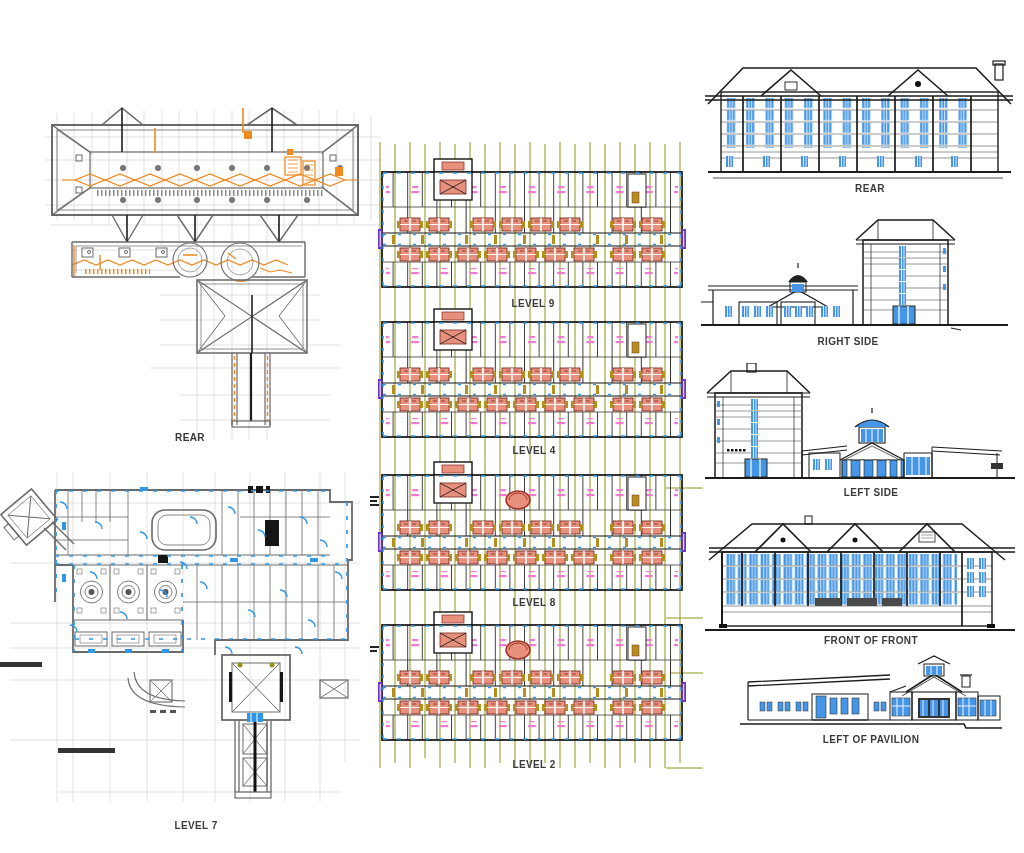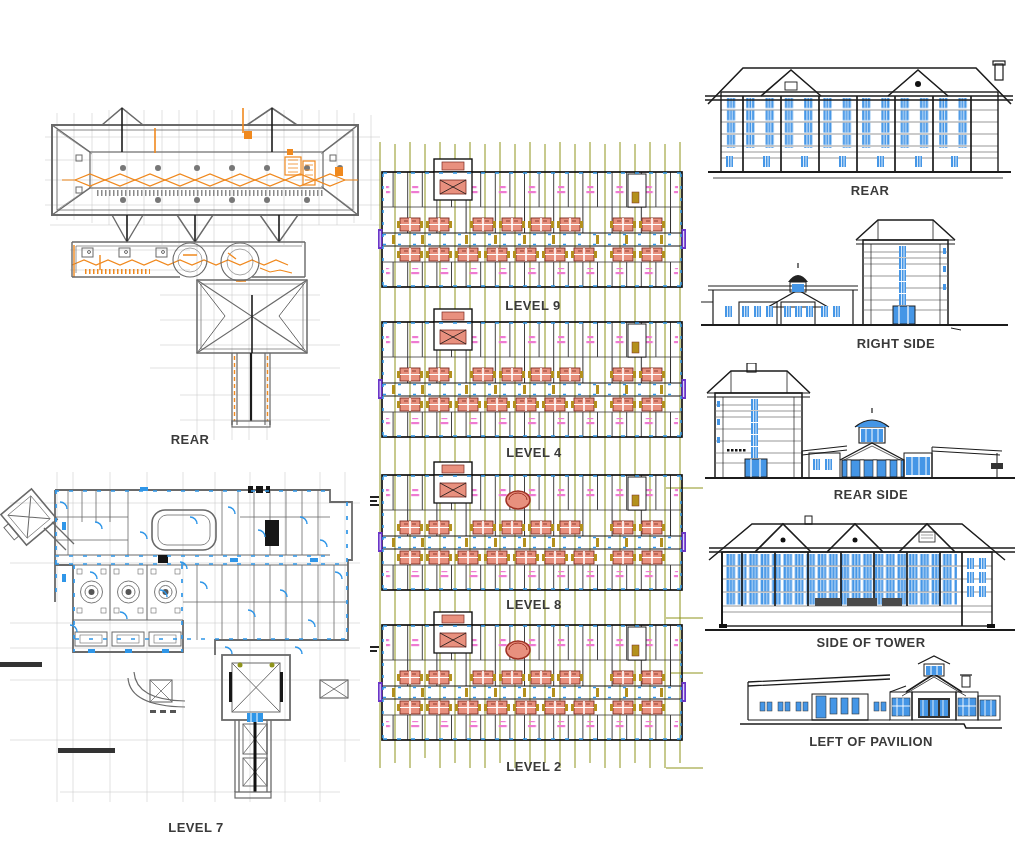--- a/index.html
+++ b/index.html
@@ -1,19 +1,19 @@
 <!DOCTYPE html>
 <html><head>
 <meta charset="utf-8">
 <style>
   html,body{margin:0;padding:0;background:#fff;}
   #sheet{position:relative;width:1024px;height:853px;background:#fff;overflow:hidden;
          font-family:"Liberation Sans",sans-serif;}
   .panel{position:absolute;}
-  .lbl{position:absolute;transform:translateX(-50%);font-size:13px;font-weight:bold;
+  .lbl{position:absolute;transform:translateX(-50%);font-size:10px;font-weight:bold;
        color:#3a3a3a;letter-spacing:.4px;white-space:nowrap;}
   
   svg .k{stroke:#1c1c1c;fill:none;}
   svg .g{stroke:#6a6a6a;fill:none;}
   svg .lt{stroke:#cfcfcf;stroke-width:.6;fill:none;}
   svg .or{stroke:#f0891e;fill:none;}
   svg .ol{stroke:#8f941c;fill:none;}
   svg .bl{stroke:#2f96e8;fill:none;}
   svg .bld{stroke:#2f96e8;fill:none;stroke-width:1.7;stroke-dasharray:4 10;}
 </style>
@@ -475,21 +475,21 @@
       <g fill="#4596e6">
             <rect x="250" y="38" width="3" height="6"></rect>
             <rect x="250" y="56" width="3" height="6"></rect>
             <rect x="250" y="74" width="3" height="6"></rect>
           </g>
     </g>
     <path class="k" d="M8,115H315" stroke-width="1.8"></path>
     <path class="k" d="M258,118l10,2" stroke-width="1"></path>
   </svg>
   </div>
-  <div class="lbl" style="left:896px;top:336px">RIGHT SIDE</div>
+  <div class="lbl" style="left:848px;top:336px">RIGHT SIDE</div>
 
   <div class="panel" style="left:697px;top:363px;width:330px;height:130px">
   <svg width="330" height="130" viewBox="0 0 330 130">
     <g>
       <rect class="k" x="18" y="30" width="87" height="85" stroke-width="1.5"></rect>
       <path class="k" d="M10,30L34,8H90L113,30" stroke-width="1.5"></path>
       <path class="k" d="M34,8V30M90,8V30" stroke-width=".8"></path>
       <path class="k" d="M10,30H113M10,34H113" stroke-width="1.1"></path>
       <rect class="k" x="50" y="0" width="9" height="9" stroke-width="1.2"></rect>
       <path class="g" d="M18,42H105M18,48H105M18,54H105M18,66H105M18,78H105M18,90H105M18,100H105" stroke-width=".7"></path>
@@ -538,21 +538,21 @@
       <rect class="k" x="207" y="90" width="28" height="25" stroke-width="1"></rect>
       <rect x="209" y="94" width="24" height="18" fill="#4596e6"></rect>
       <path d="M215,94v18M222,94v18M229,94v18" stroke="#fff" stroke-width="1"></path>
       <path class="k" d="M235,84L305,88M235,88L303,92" stroke-width="1.1"></path>
       <path class="k" d="M235,84V115M300,90V115" stroke-width="1"></path>
       <rect x="294" y="100" width="12" height="6" fill="#333"></rect>
     </g>
     <path class="k" d="M8,115H318" stroke-width="1.8"></path>
   </svg>
   </div>
-  <div class="lbl" style="left:871px;top:487px">REAR SIDE</div>
+  <div class="lbl" style="left:871px;top:487px">LEFT SIDE</div>
 
   <div class="panel" style="left:697px;top:508px;width:330px;height:135px">
   <svg width="330" height="135" viewBox="0 0 330 135">
     <defs>
       <pattern id="towerwin" width="11.4" height="13" patternUnits="userSpaceOnUse" x="28" y="46">
         <rect x="1.5" y="0" width="8.5" height="11.5" fill="#4596e6"></rect>
         <rect x="4" y="0" width="1" height="11.5" fill="#fff" opacity=".75"></rect>
         <rect x="7" y="0" width="1" height="11.5" fill="#fff" opacity=".75"></rect>
       </pattern>
     </defs>
@@ -588,21 +588,21 @@
       <rect class="k" x="108" y="8" width="7" height="8" stroke-width="1"></rect>
     </g>
     <g>
       <path class="k" d="M25,44V118" stroke-width="2"></path>
       <rect x="22" y="116" width="8" height="4" fill="#111"></rect>
           <rect x="290" y="116" width="8" height="4" fill="#111"></rect>
       <path class="k" d="M8,122H318" stroke-width="1.8"></path>
     </g>
   </svg>
   </div>
-  <div class="lbl" style="left:871px;top:635px">SIDE OF TOWER</div>
+  <div class="lbl" style="left:871px;top:635px">FRONT OF FRONT</div>
 
   <div class="panel" style="left:712px;top:652px;width:300px;height:100px">
   <svg width="300" height="100" viewBox="0 0 300 100">
     <g>
       <path class="k" d="M36,30L178,23M36,34L178,27" stroke-width="1.3"></path>
       <path class="k" d="M36,30V68M36,68H178" stroke-width="1.2"></path>
       <g>
         <g transform="translate(48,50)">
               <rect width="5" height="9" fill="#4596e6" stroke="#333" stroke-width=".5"></rect>
               <rect x="7" width="5" height="9" fill="#4596e6" stroke="#333" stroke-width=".5"></rect>

